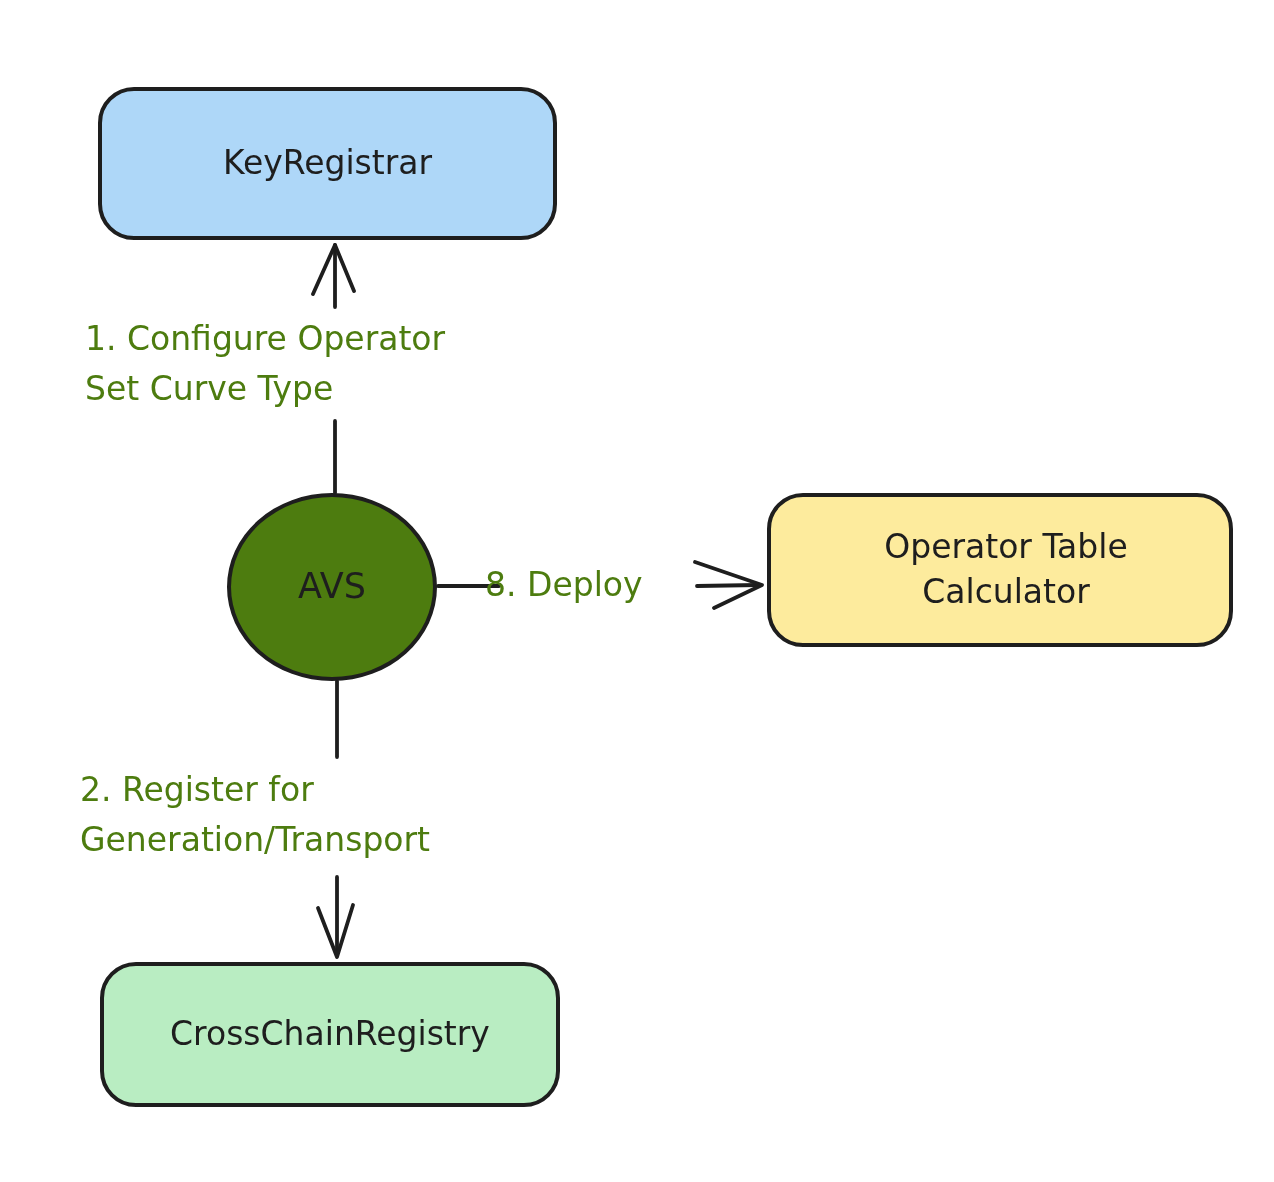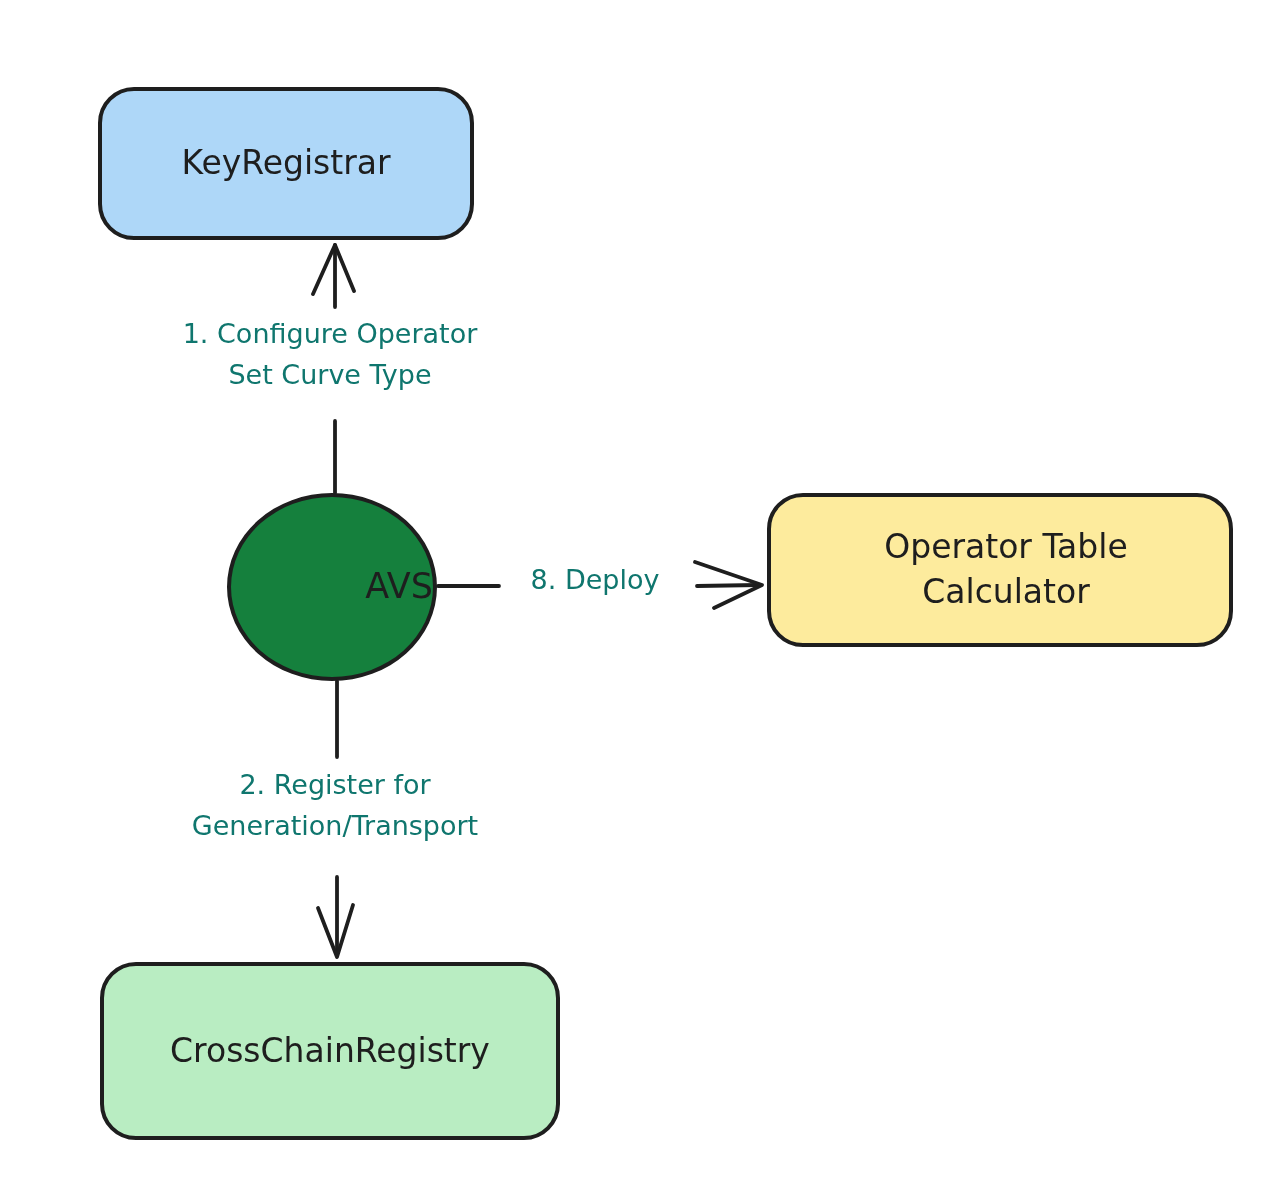--- a/index.html
+++ b/index.html
@@ -30,34 +30,33 @@
     align-items: center;
     justify-content: center;
     text-align: center;
     font-size: 33px;
     line-height: 1.35;
     color: #1e1e1e;
   }
   .node.rect { border-radius: 36px; }
   .node.ellipse { border-radius: 50%; }
 
-  .node-keyregistrar   { left: 98px;  top: 87px;  width: 376px; height: 153px; }
+  .node-keyregistrar   { left: 98px;  top: 87px;  width: 459px; height: 153px; }
   .node-operator-table { left: 767px; top: 493px; width: 466px; height: 154px; padding-left: 12px; }
-  .node-crosschain     { left: 100px; top: 962px; width: 460px; height: 178px; }
+  .node-crosschain     { left: 100px; top: 962px; width: 460px; height: 145px; }
   .node-avs            { left: 227px; top: 493px; width: 210px; height: 188px; font-size: 35px; }
 
   .node-operator-table .node-label { max-width: 360px; }
 
   .edge-label {
     position: absolute;
-    text-align: center;
-    font-size: 27px;
+    font-size: 33px;
     line-height: 1.5;
     white-space: pre-line;
-    color: #0f766e;
+    color: #4d7c0f;
   }
   .label-configure { left: 85px;  top: 314px; width: 490px; }
   .label-deploy    { left: 485px; top: 560px; width: 220px; }
   .label-register  { left: 80px;  top: 765px; width: 510px; }
 </style>
 </head>
 <body>
 
 <div class="canvas">
 
@@ -76,21 +75,21 @@
       <line x1="337" y1="681" x2="337" y2="757"></line>
       <line x1="337" y1="877" x2="337" y2="953"></line>
       <polyline points="318,908 337,957 353,905"></polyline>
     </g>
   </svg>
 
   <div class="node rect node-keyregistrar" style="background-color: rgb(174, 215, 248);">
     <span class="node-label">KeyRegistrar</span>
   </div>
 
-  <div class="node ellipse node-avs" style="background-color: #15803d; justify-content: flex-end;">
+  <div class="node ellipse node-avs" style="background-color: #4d7c0f;">
     <span class="node-label">AVS</span>
   </div>
 
   <div class="node rect node-operator-table" style="background-color: rgb(253, 235, 157);">
     <span class="node-label">Operator Table Calculator</span>
   </div>
 
   <div class="node rect node-crosschain" style="background-color: rgb(185, 237, 194);">
     <span class="node-label">CrossChainRegistry</span>
   </div>

